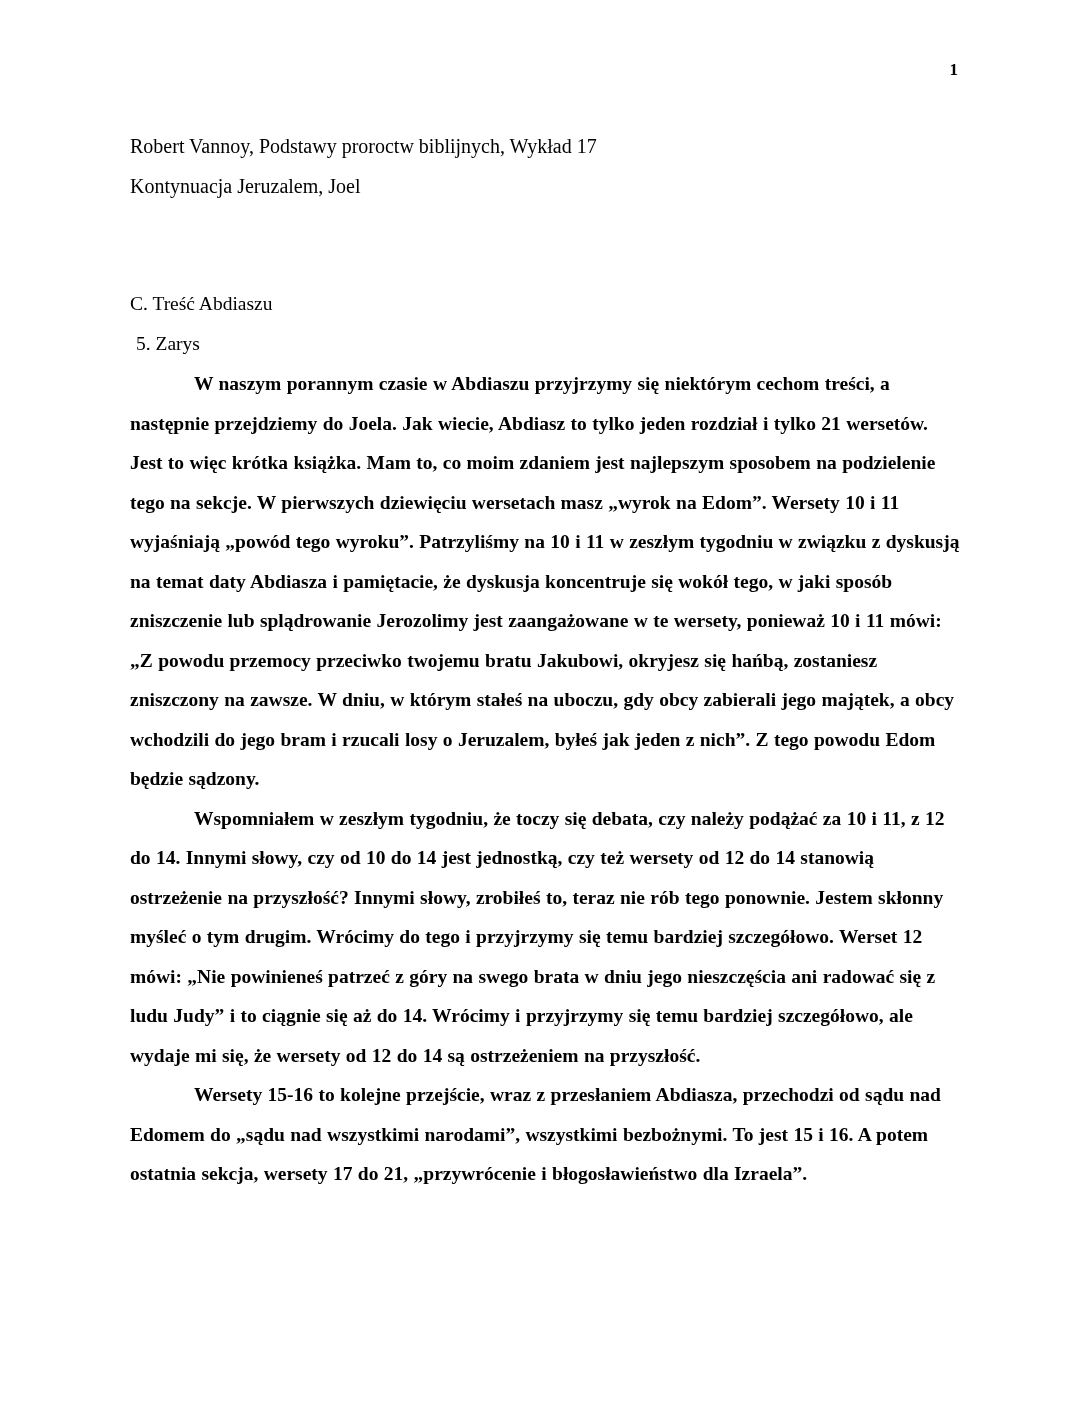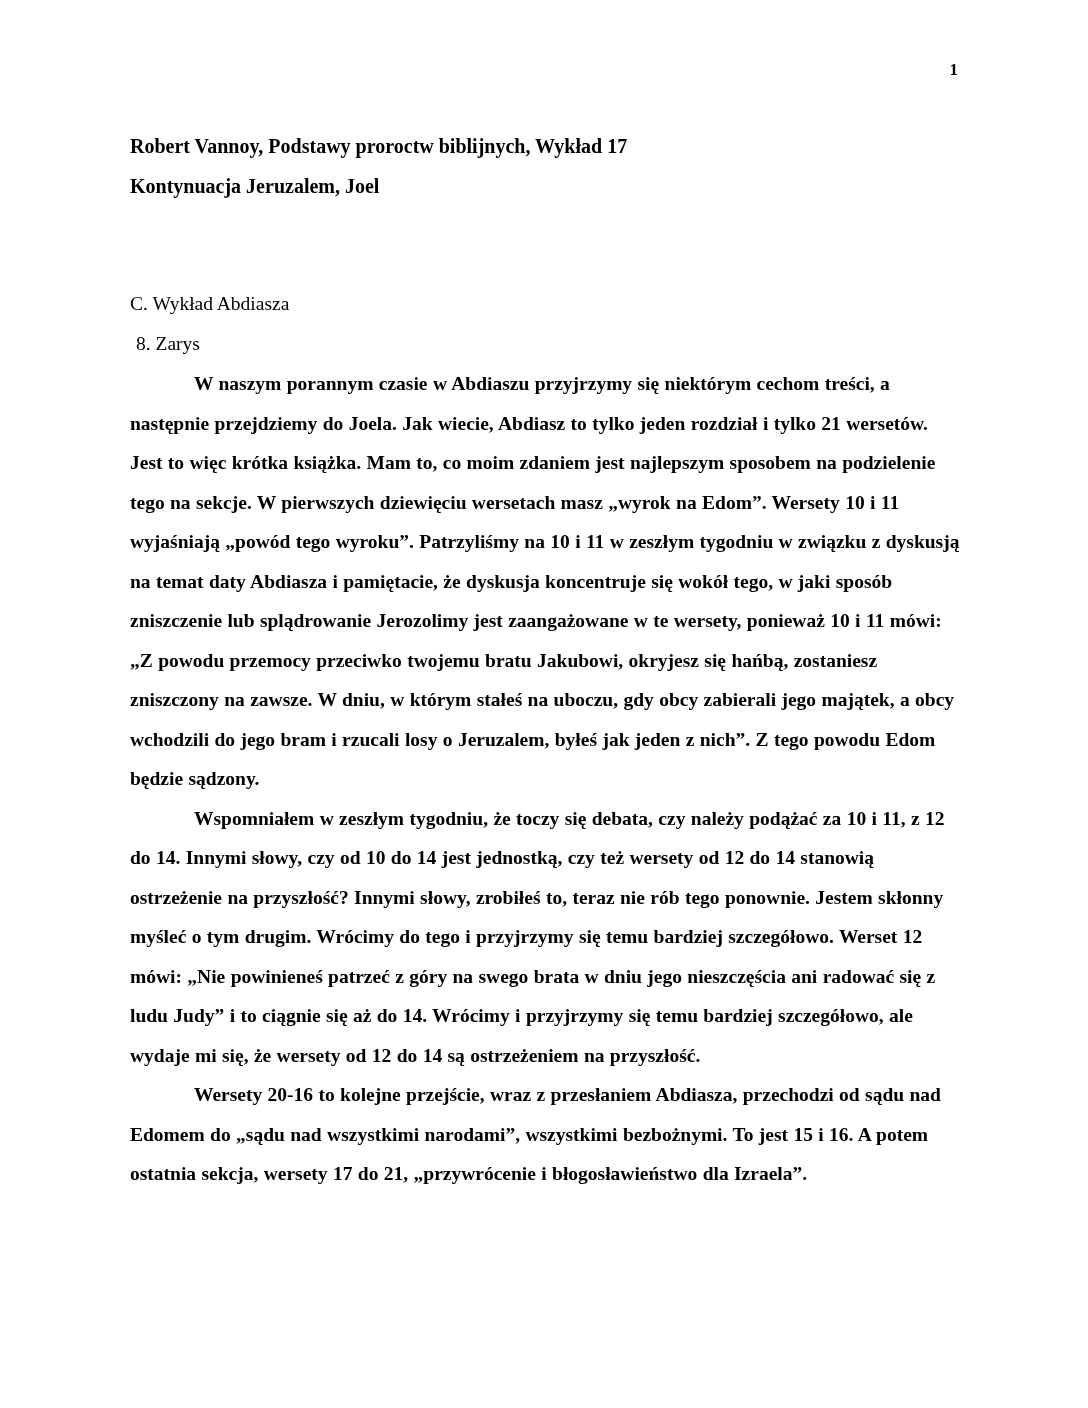--- a/index.html
+++ b/index.html
@@ -25,21 +25,21 @@
     font-weight: bold;
   }
   .content {
     position: absolute;
     top: 126px;
     left: 130px;
     width: 832px;
   }
   .title-line {
     font-size: 20px;
-    font-weight: bold;
+    font-weight: normal;
     line-height: 40px;
     margin: 0;
   }
   .spacer-large {
     height: 78px;
   }
   .heading-line {
     font-size: 19.5px;
     line-height: 40px;
     margin: 0;
@@ -68,24 +68,24 @@
   <div class="page-number">1</div>
 
   <div class="content">
 
     <p class="title-line">Robert Vannoy, Podstawy proroctw biblijnych, Wykład 17</p>
 
     <p class="title-line">Kontynuacja Jeruzalem, Joel</p>
 
     <div class="spacer-large"></div>
 
-    <p class="heading-line">C. Wykład Abdiasza</p>
+    <p class="heading-line">C. Treść Abdiaszu</p>
 
-    <p class="subheading-line">8. Zarys</p>
+    <p class="subheading-line">5. Zarys</p>
 
     <p class="body-para">W naszym porannym czasie w Abdiaszu przyjrzymy się niektórym cechom treści, a następnie przejdziemy do Joela. Jak wiecie, Abdiasz to tylko jeden rozdział i tylko 21 wersetów. Jest to więc krótka książka. Mam to, co moim zdaniem jest najlepszym sposobem na podzielenie tego na sekcje. W pierwszych dziewięciu wersetach masz „wyrok na Edom”. Wersety 10 i 11 wyjaśniają „powód tego wyroku”. Patrzyliśmy na 10 i 11 w zeszłym tygodniu w związku z dyskusją na temat daty Abdiasza i pamiętacie, że dyskusja koncentruje się wokół tego, w jaki sposób zniszczenie lub splądrowanie Jerozolimy jest zaangażowane w te wersety, ponieważ 10 i 11 mówi: „Z powodu przemocy przeciwko twojemu bratu Jakubowi, okryjesz się hańbą, zostaniesz zniszczony na zawsze. W dniu, w którym stałeś na uboczu, gdy obcy zabierali jego majątek, a obcy wchodzili do jego bram i rzucali losy o Jeruzalem, byłeś jak jeden z nich”. Z tego powodu Edom będzie sądzony.</p>
 
     <p class="body-para">Wspomniałem w zeszłym tygodniu, że toczy się debata, czy należy podążać za 10 i 11, z 12 do 14. Innymi słowy, czy od 10 do 14 jest jednostką, czy też wersety od 12 do 14 stanowią ostrzeżenie na przyszłość? Innymi słowy, zrobiłeś to, teraz nie rób tego ponownie. Jestem skłonny myśleć o tym drugim. Wrócimy do tego i przyjrzymy się temu bardziej szczegółowo. Werset 12 mówi: „Nie powinieneś patrzeć z góry na swego brata w dniu jego nieszczęścia ani radować się z ludu Judy” i to ciągnie się aż do 14. Wrócimy i przyjrzymy się temu bardziej szczegółowo, ale wydaje mi się, że wersety od 12 do 14 są ostrzeżeniem na przyszłość.</p>
 
-    <p class="body-para">Wersety 20-16 to kolejne przejście, wraz z przesłaniem Abdiasza, przechodzi od sądu nad Edomem do „sądu nad wszystkimi narodami”, wszystkimi bezbożnymi. To jest 15 i 16. A potem ostatnia sekcja, wersety 17 do 21, „przywrócenie i błogosławieństwo dla Izraela”.</p>
+    <p class="body-para">Wersety 15-16 to kolejne przejście, wraz z przesłaniem Abdiasza, przechodzi od sądu nad Edomem do „sądu nad wszystkimi narodami”, wszystkimi bezbożnymi. To jest 15 i 16. A potem ostatnia sekcja, wersety 17 do 21, „przywrócenie i błogosławieństwo dla Izraela”.</p>
 
   </div>
 </div>
 
 </body></html>

